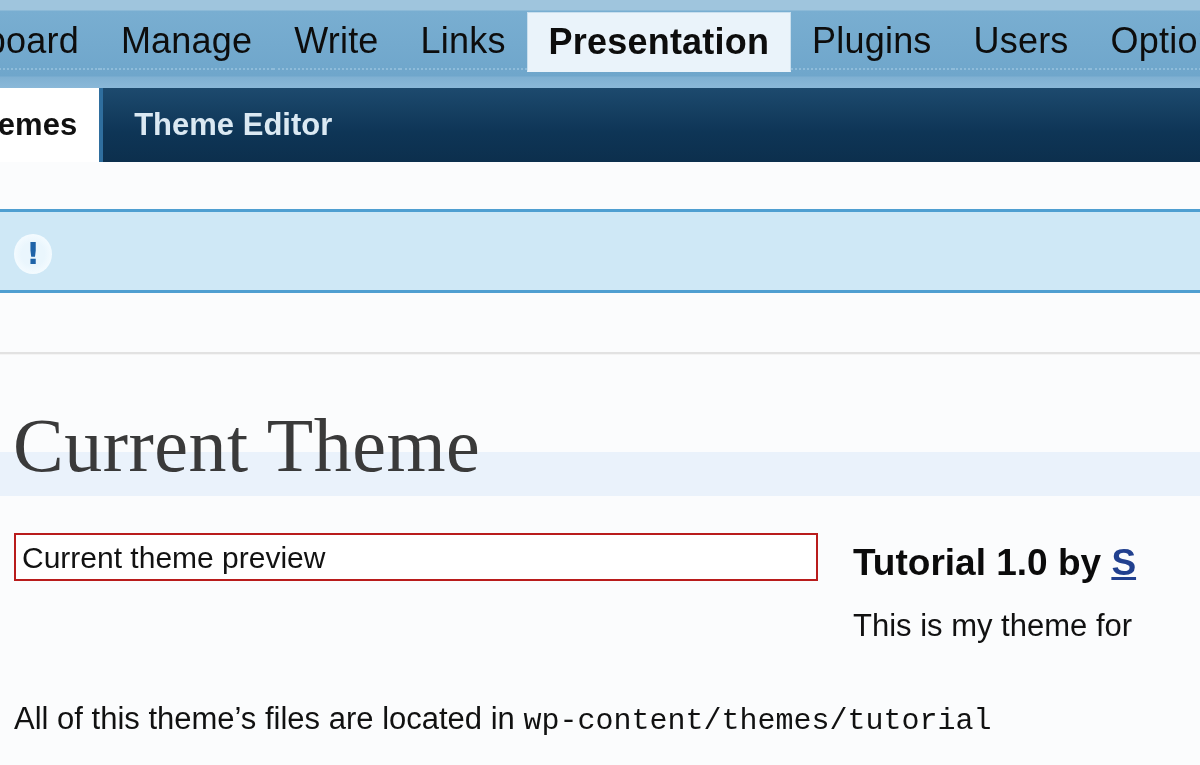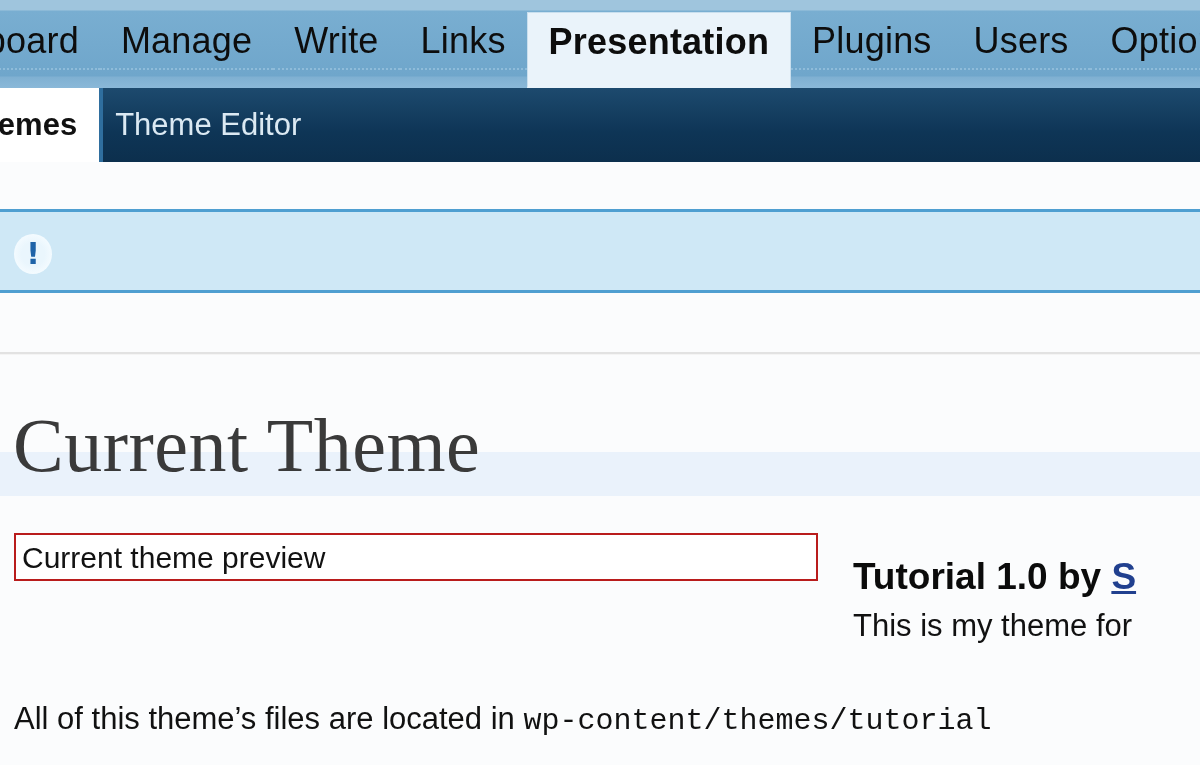--- a/index.html
+++ b/index.html
@@ -47,21 +47,21 @@
     box-sizing: border-box;
     border-bottom: 2px dotted #8fbcda;
     letter-spacing: .2px;
     cursor: pointer;
   }
   .navitem.active {
     background: #eaf3fa;
     font-weight: bold;
     border: 1px solid #c9dfee;
     border-bottom: 2px solid #eaf3fa;
-    height: 76px;
+    height: 60px;
     line-height: 57px;
   }
 
   
   #subnav {
     position: absolute;
     left: 0; top: 88px;
     width: 1200px;
     height: 74px;
     background: #123a5c;
@@ -74,22 +74,23 @@
     left: -66px;
     top: 0;
     height: 74px;
     display: flex;
     align-items: stretch;
   }
   .subitem {
     font-size: 31px;
     line-height: 74px;
     color: #dbe9f3;
-    padding: 0 12px;
+    padding: 0 31px;
     cursor: pointer;
+    font-weight: bold;
   }
   .subitem.active {
     background: #ffffff;
     color: #111111;
     font-weight: bold;
     border-right: 4px solid #2f6e9e;
     padding: 0 22px 0 26px;
   }
 
   
@@ -181,21 +182,21 @@
     left: 6px; top: 3px;
     font-size: 30px;
     line-height: 40px;
     color: #121212;
     white-space: nowrap;
   }
 
   
   #theme-name {
     position: absolute;
-    left: 853px; top: 388px;
+    left: 853px; top: 374px;
     font-size: 37px;
     font-weight: bold;
     line-height: 54px;
     color: #0b0b0b;
     white-space: nowrap;
     text-align: center;
   }
   #theme-name .authorlink {
     color: #21408f;
     text-decoration: underline;

